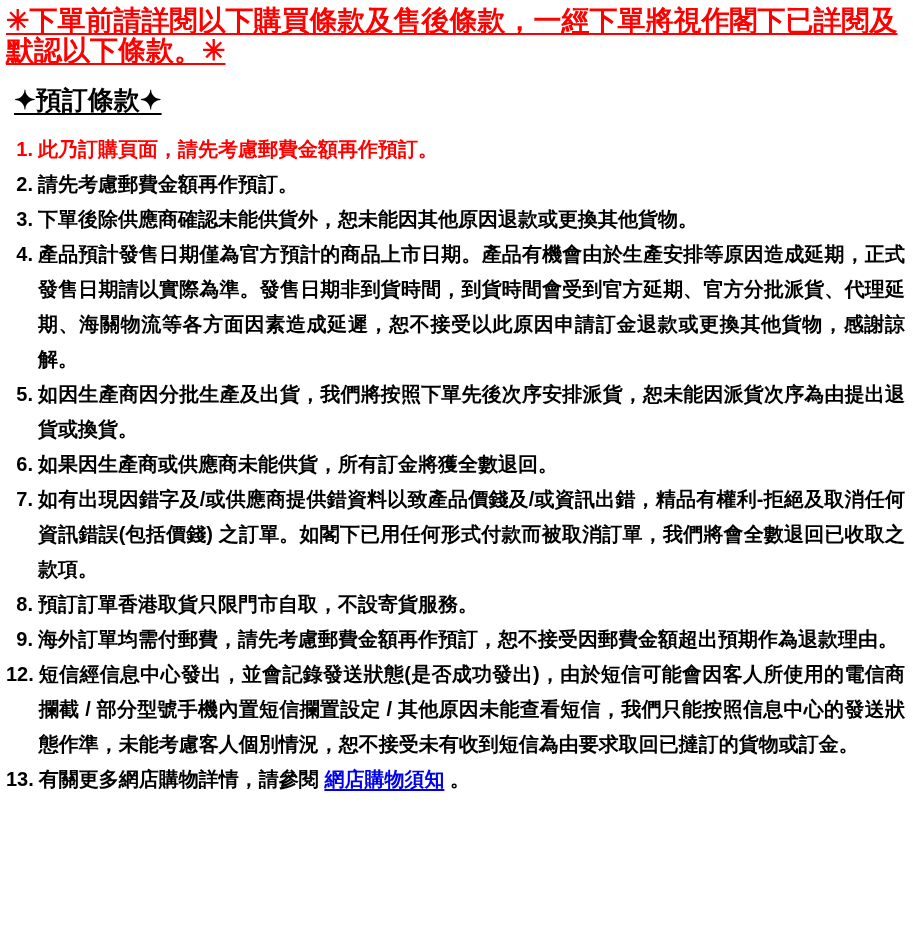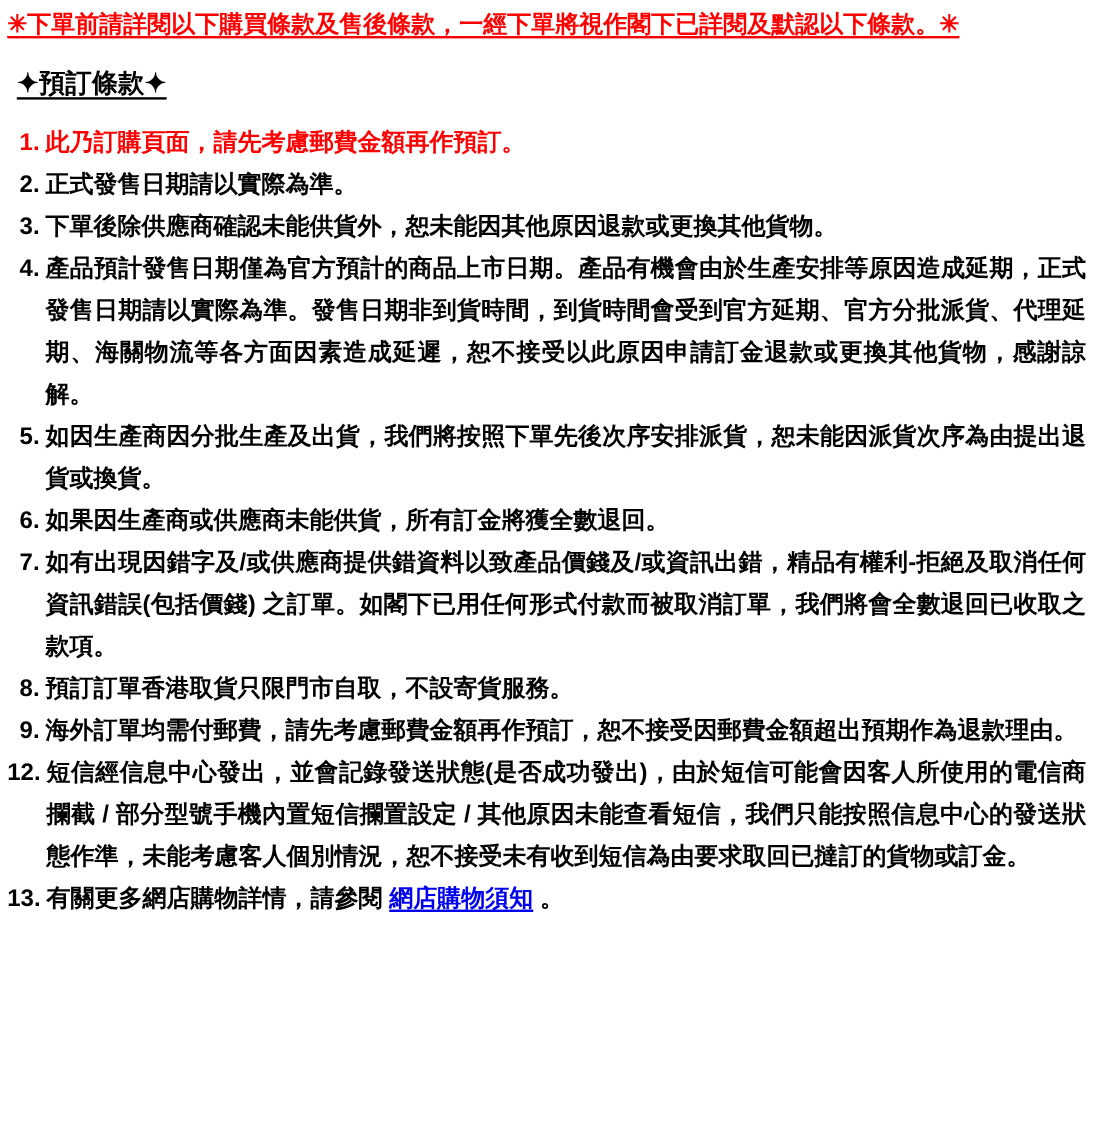--- a/index.html
+++ b/index.html
@@ -11,30 +11,30 @@
     font-family: "Liberation Sans", sans-serif;
     font-weight: 700;
     color: var(--black, #000000);
   }
   .page {
     box-sizing: border-box;
     width: 913px;
     padding: 6px 8px 0 6px;
   }
   .notice {
-    font-size: 20px;
+    font-size: 28px;
     line-height: 30px;
     color: var(--red, #ff0000);
     text-decoration: underline;
     text-underline-offset: 3px;
   }
   .section-title {
     margin-top: 20px;
     margin-left: 8px;
-    font-size: 22px;
+    font-size: 26px;
     line-height: 28px;
     text-decoration: underline;
     text-underline-offset: 4px;
     display: inline-block;
     text-align: center;
   }
   .terms { margin-top: 18px; }
   .term {
     display: flex;
     align-items: flex-start;
@@ -75,21 +75,21 @@
   <div>
     <span class="section-title">✦預訂條款✦</span>
   </div>
   <div class="terms">
       <div class="term">
         <span class="num seg-red">1.</span>
         <span class="txt"><span class="seg-red">此乃訂購頁面，請先考慮郵費金額再作預訂。</span></span>
       </div>
       <div class="term">
         <span class="num">2.</span>
-        <span class="txt"><span class="seg-black">正式發售日期請以實際為準。</span></span>
+        <span class="txt"><span class="seg-black">請先考慮郵費金額再作預訂。</span></span>
       </div>
       <div class="term">
         <span class="num">3.</span>
         <span class="txt"><span class="seg-black">下單後除供應商確認未能供貨外，恕未能因其他原因退款或更換其他貨物。</span></span>
       </div>
       <div class="term">
         <span class="num">4.</span>
         <span class="txt"><span class="seg-black">產品預計發售日期僅為官方預計的商品上市日期。產品有機會由於生產安排等原因造成延期，正式發售日期請以實際為準。發售日期非到貨時間，到貨時間會受到官方延期、官方分批派貨、代理延期、海關物流等各方面因素造成延遲，恕不接受以此原因申請訂金退款或更換其他貨物，感謝諒解。</span></span>
       </div>
       <div class="term">

